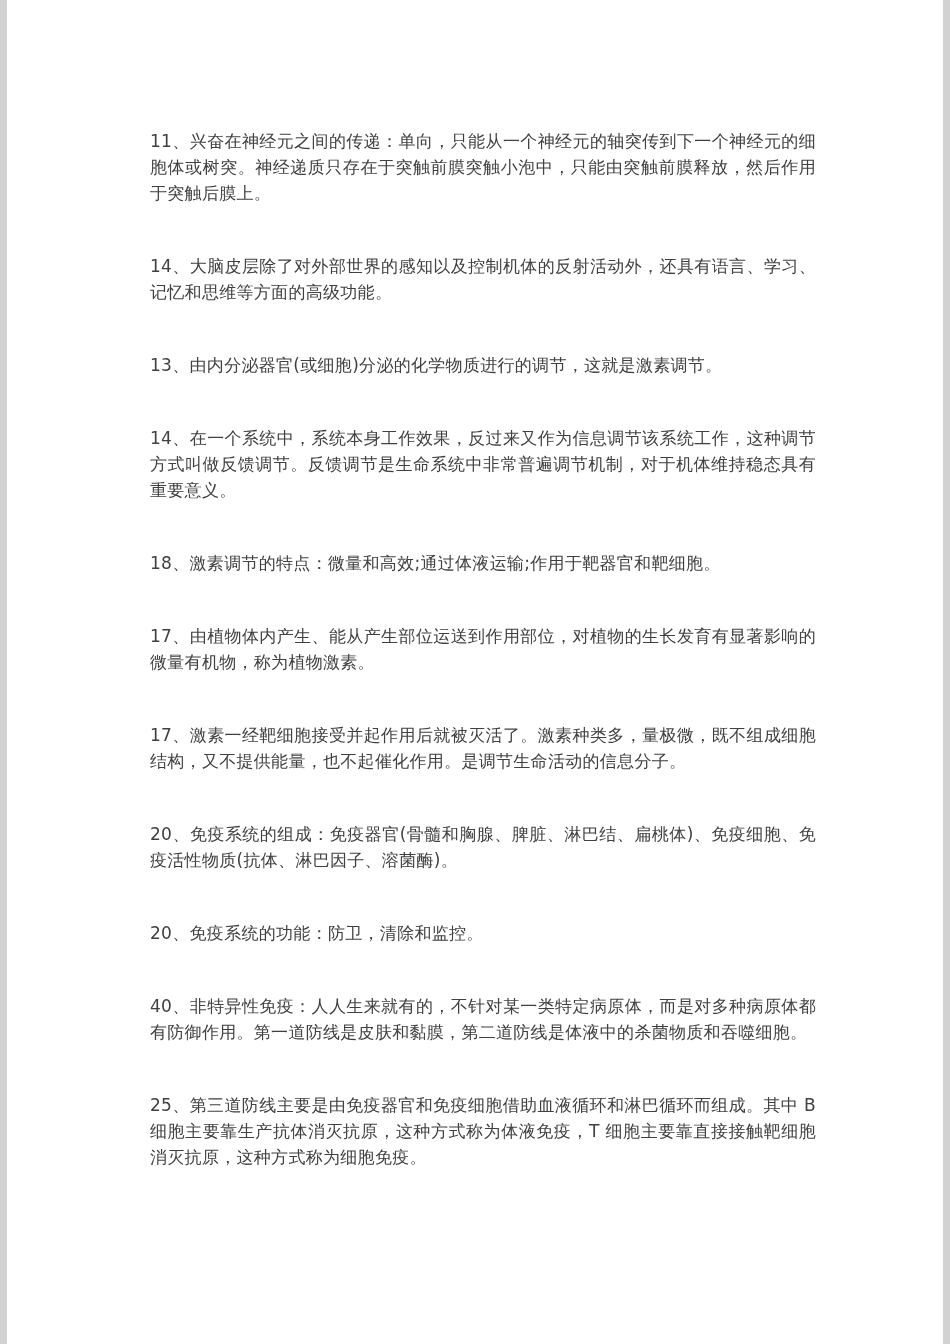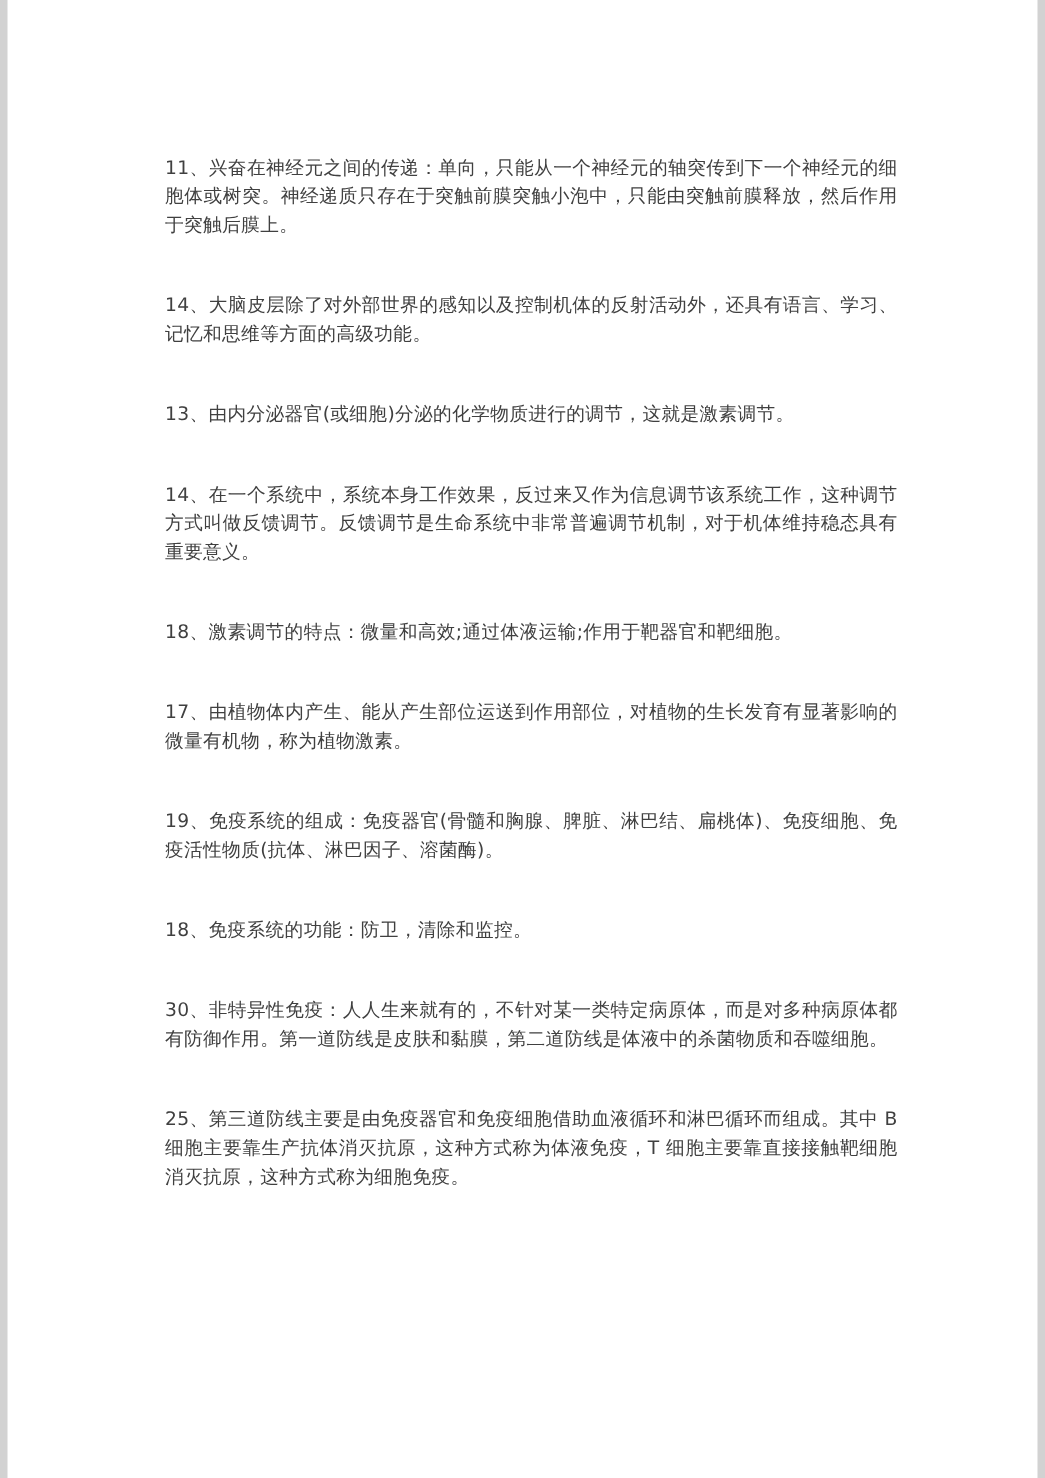--- a/index.html
+++ b/index.html
@@ -27,21 +27,21 @@
     position: absolute;
     left: 7px;
     right: 7px;
     top: 0;
     bottom: 0;
     background: #ffffff;
     box-sizing: border-box;
     padding: 128px 127px 40px 143px;
   }
   .note-paragraph {
-    margin: 12px 0 47px 0;
+    margin: 0 0 47px 0;
     font-size: 17px;
     line-height: 26px;
     color: #404040;
     text-align: justify;
     letter-spacing: 0.3px;
     word-break: break-all;
   }
 </style>
 </head>
 <body>
@@ -49,17 +49,18 @@
 <div class="page-edge left"></div>
 <div class="page-edge right"></div>
 
 <div class="doc-page">
   <p class="note-paragraph">11、兴奋在神经元之间的传递：单向，只能从一个神经元的轴突传到下一个神经元的细胞体或树突。神经递质只存在于突触前膜突触小泡中，只能由突触前膜释放，然后作用于突触后膜上。</p>
   <p class="note-paragraph">14、大脑皮层除了对外部世界的感知以及控制机体的反射活动外，还具有语言、学习、记忆和思维等方面的高级功能。</p>
   <p class="note-paragraph">13、由内分泌器官(或细胞)分泌的化学物质进行的调节，这就是激素调节。</p>
   <p class="note-paragraph">14、在一个系统中，系统本身工作效果，反过来又作为信息调节该系统工作，这种调节方式叫做反馈调节。反馈调节是生命系统中非常普遍调节机制，对于机体维持稳态具有重要意义。</p>
   <p class="note-paragraph">18、激素调节的特点：微量和高效;通过体液运输;作用于靶器官和靶细胞。</p>
   <p class="note-paragraph">17、由植物体内产生、能从产生部位运送到作用部位，对植物的生长发育有显著影响的微量有机物，称为植物激素。</p>
-  <p class="note-paragraph">19、免疫系统的组成：免疫器官(骨髓和胸腺、脾脏、淋巴结、扁桃体)、免疫细胞、免疫活性物质(抗体、淋巴因子、溶菌酶)。</p>
-  <p class="note-paragraph">18、免疫系统的功能：防卫，清除和监控。</p>
-  <p class="note-paragraph">30、非特异性免疫：人人生来就有的，不针对某一类特定病原体，而是对多种病原体都有防御作用。第一道防线是皮肤和黏膜，第二道防线是体液中的杀菌物质和吞噬细胞。</p>
+  <p class="note-paragraph">17、激素一经靶细胞接受并起作用后就被灭活了。激素种类多，量极微，既不组成细胞结构，又不提供能量，也不起催化作用。是调节生命活动的信息分子。</p>
+  <p class="note-paragraph">20、免疫系统的组成：免疫器官(骨髓和胸腺、脾脏、淋巴结、扁桃体)、免疫细胞、免疫活性物质(抗体、淋巴因子、溶菌酶)。</p>
+  <p class="note-paragraph">20、免疫系统的功能：防卫，清除和监控。</p>
+  <p class="note-paragraph">40、非特异性免疫：人人生来就有的，不针对某一类特定病原体，而是对多种病原体都有防御作用。第一道防线是皮肤和黏膜，第二道防线是体液中的杀菌物质和吞噬细胞。</p>
   <p class="note-paragraph">25、第三道防线主要是由免疫器官和免疫细胞借助血液循环和淋巴循环而组成。其中 B 细胞主要靠生产抗体消灭抗原，这种方式称为体液免疫，T 细胞主要靠直接接触靶细胞消灭抗原，这种方式称为细胞免疫。</p>
 </div>
 
 </body></html>

